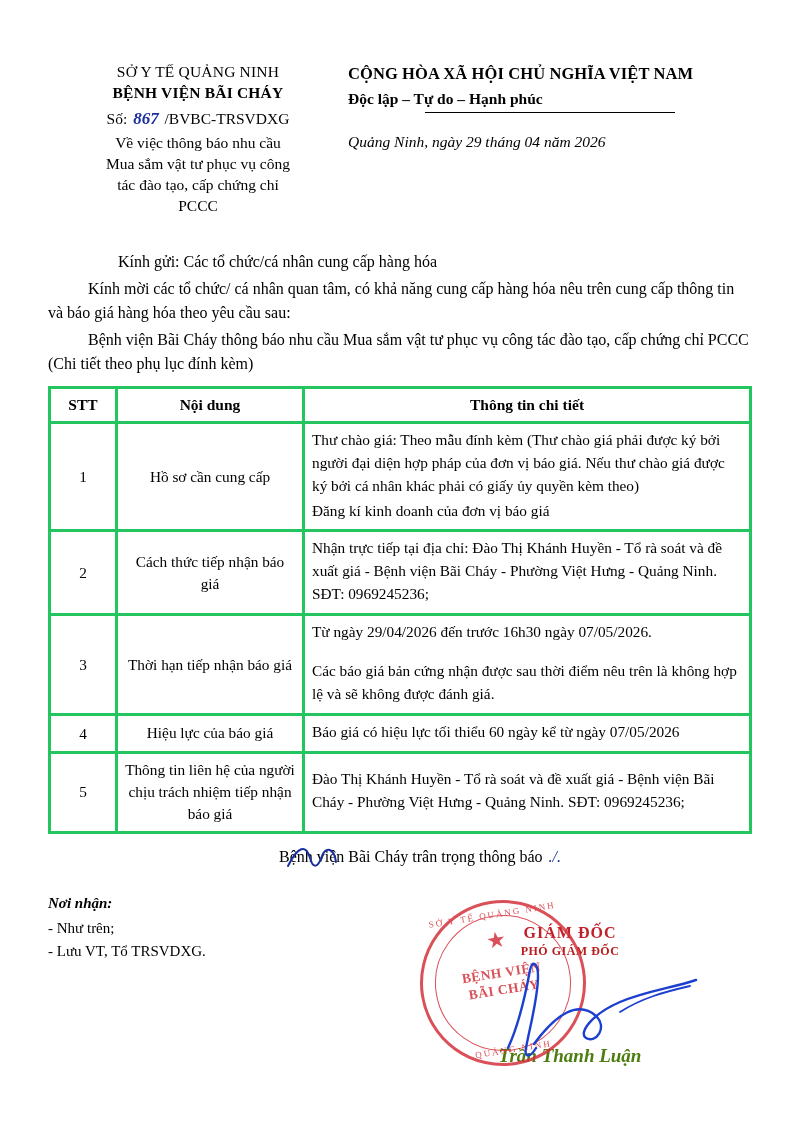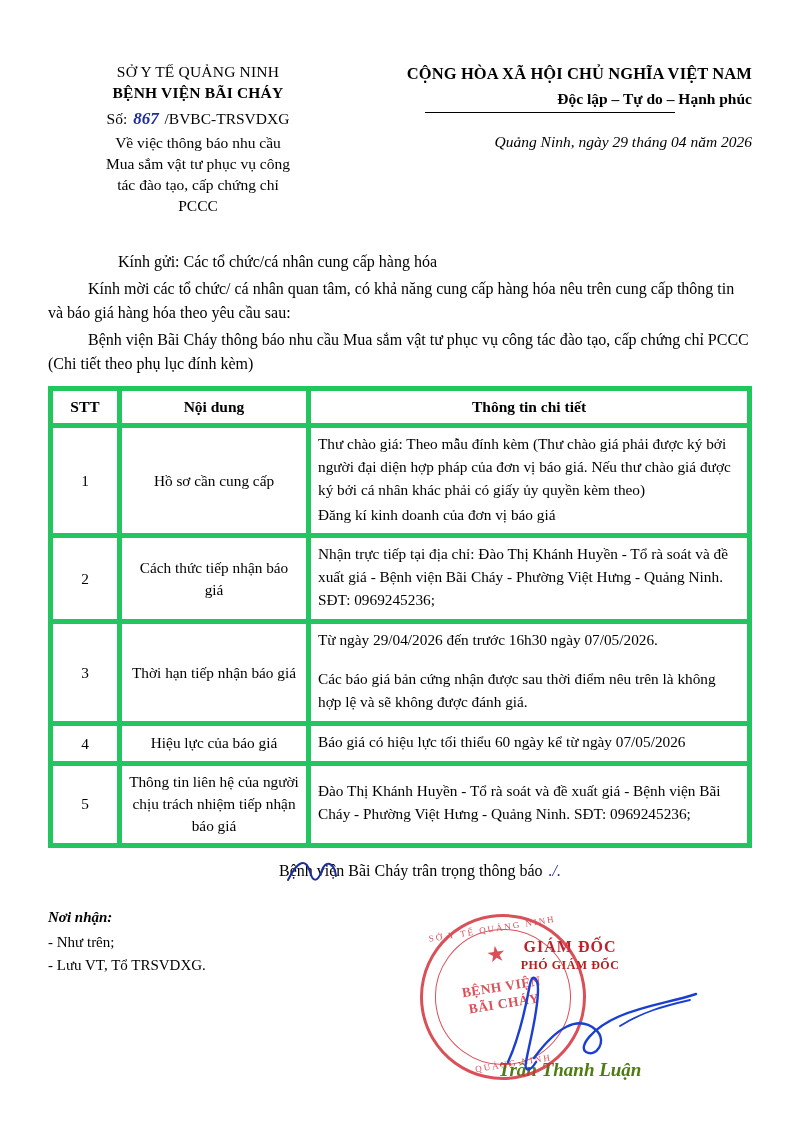--- a/index.html
+++ b/index.html
@@ -31,21 +31,21 @@
     box-sizing: border-box;
   }
   .header-left {
     width: 300px;
     text-align: center;
     font-size: 15.5px;
     line-height: 1.35;
   }
   .header-right {
     flex: 1;
-    text-align: right;
+    text-align: left;
     font-size: 15.5px;
     line-height: 1.4;
   }
   .org-dept {
     letter-spacing: 0.2px;
   }
   .org-name {
     font-weight: bold;
     letter-spacing: 0.2px;
   }
@@ -113,21 +113,21 @@
     box-sizing: border-box;
     margin-top: 10px;
   }
   table.doc-table {
     width: 100%;
     border-collapse: collapse;
     font-size: 15.3px;
   }
   table.doc-table th,
   table.doc-table td {
-    border: 5px solid #22c55e;
+    border: 3px solid #22c55e;
     padding: 5px 7px;
     vertical-align: middle;
   }
   table.doc-table th {
     text-align: center;
     font-weight: bold;
     font-size: 15.5px;
     padding: 4px 6px;
   }
   .col-stt { width: 50px; text-align: center; }

